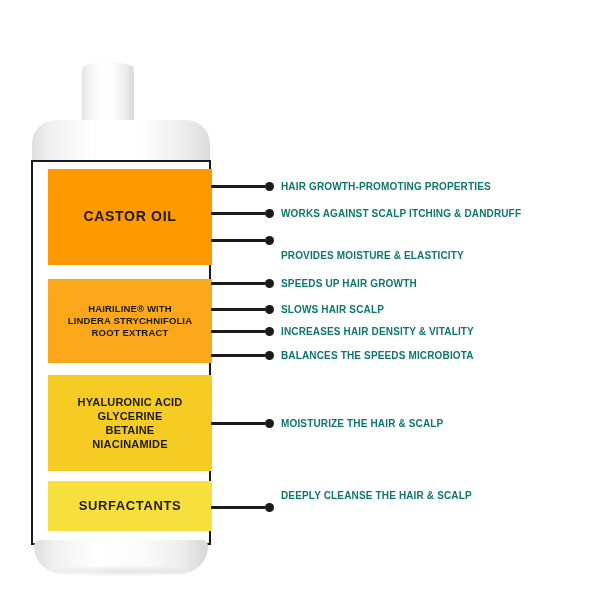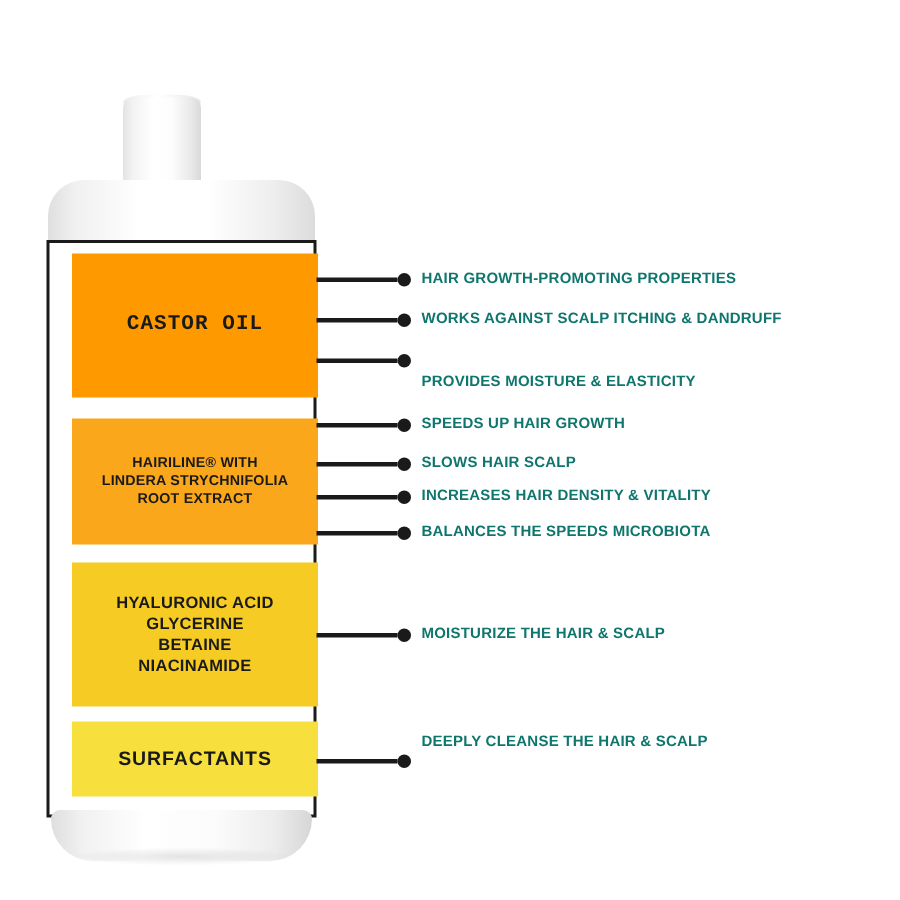--- a/index.html
+++ b/index.html
@@ -160,21 +160,21 @@
 
     <div class="bottle-cap-top"></div>
     <div class="bottle-cap"></div>
     <div class="bottle-shoulder"></div>
     <div class="bottle-body"></div>
     <div class="bottle-base"></div>
     <div class="bottle-base-shadow"></div>
 
   </div>
 
-  <div class="ingredient-block" id="block-0" style="background-color: rgb(255, 153, 0); font-family: Liberation Mono, monospace;">
+  <div class="ingredient-block" id="block-0" style="background-color: rgb(255, 153, 0);">
     <span class="block-text">CASTOR OIL</span>
   </div>
 
   <div class="ingredient-block" id="block-1" style="background-color: rgb(251, 167, 27);">
     <span class="block-text">HAIRILINE® WITH
 LINDERA STRYCHNIFOLIA
 ROOT EXTRACT</span>
   </div>
 
   <div class="ingredient-block" id="block-3" style="background-color: rgb(247, 224, 61);">

